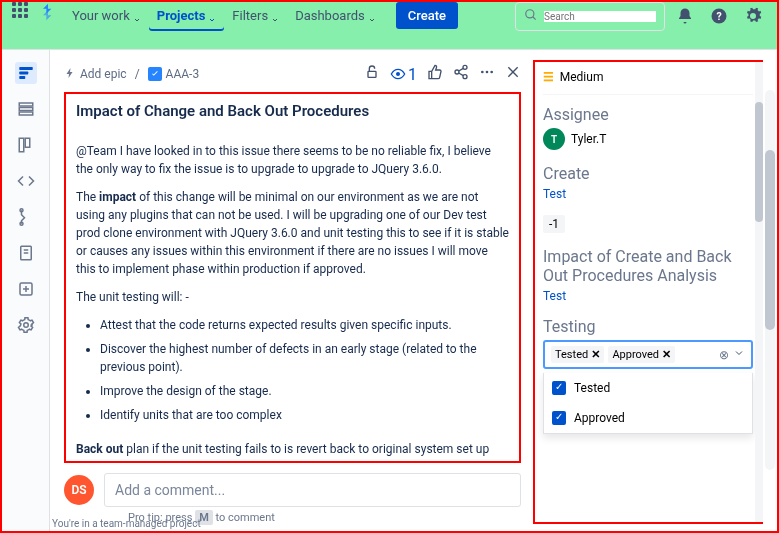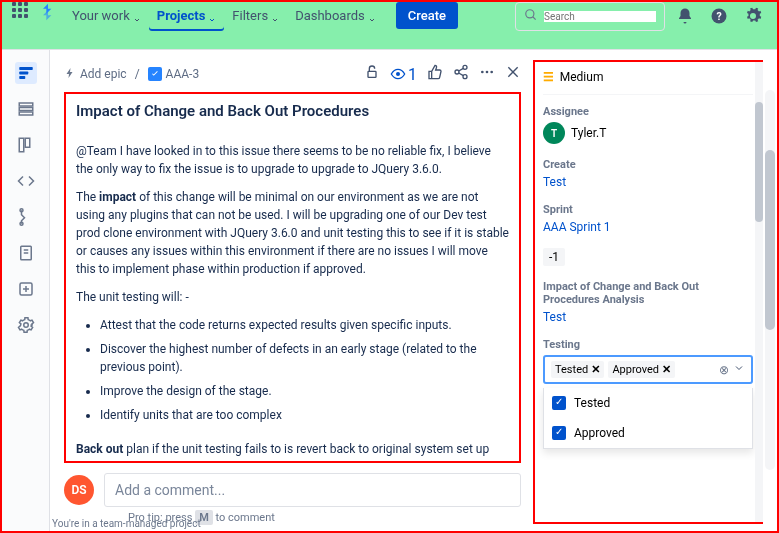--- a/index.html
+++ b/index.html
@@ -44,21 +44,21 @@
 .avatar{width:30px;height:30px;border-radius:50%;background:#ff5630;color:#fff;display:flex;align-items:center;justify-content:center;font-size:12px;font-weight:600}
 .comment-in{flex:1;border:1px solid #dfe1e6;border-radius:3px;padding:8px 10px;font-size:14px;color:#7a869a}
 .protip{font-size:11px;color:#6b778c;margin-left:64px}
 .protip .kbd{background:#dfe1e6;padding:1px 4px;border-radius:2px;font-weight:600}
 .right-col{width:230px;border:2px solid red;padding:8px;font-size:12px;position:relative}
 .right-scroll{position:absolute;right:-2px;top:0;width:8px;height:100%;background:#f4f5f7}
 .right-thumb{width:100%;height:120px;background:#c1c7d0;border-radius:4px;margin-top:40px}
 .priority{display:flex;align-items:center;gap:6px;padding-bottom:10px;border-bottom:1px solid #f4f5f7;margin-bottom:10px}
 .pri-ico{color:#ffab00;font-weight:700}
 .field{margin-bottom:14px}
-.field-lbl{color:#6b778c;font-size:11px;font-weight:700;margin-bottom:4px}
+.field-lbl{color:#6b778c;font-size:16px;font-weight:400;margin-bottom:4px}
 .field-val{color:#172b4d}
 .link{color:#0052cc}
 .assignee{display:flex;align-items:center;gap:6px}
 .av-sm{width:22px;height:22px;border-radius:50%;background:#00875a;color:#fff;display:flex;align-items:center;justify-content:center;font-size:10px;font-weight:600}
 .est{background:#f4f5f7;padding:2px 6px;border-radius:2px;display:inline-block}
 .testing-box{border:2px solid #4c9aff;border-radius:3px;padding:4px 6px;display:flex;align-items:center;gap:4px;flex-wrap:wrap}
 .tag{background:#f4f5f7;padding:2px 4px;border-radius:2px;font-size:11px;display:flex;align-items:center;gap:3px}
 .tag-x{cursor:pointer;font-weight:700}
 .clear-x{margin-left:auto;color:#6b778c;cursor:pointer}
 .dd-chev{cursor:pointer}
@@ -278,28 +278,24 @@
           <div class="assignee">
             <div class="av-sm">T</div>
             <span>Tyler.T</span>
           </div>
         </div>
         <div class="field">
           <div class="field-lbl">Create</div>
           <div class="field-val link">Test</div>
         </div>
         <div class="field">
-          <div class="field-lbl">Sprint</div>
-          <div class="field-val link">AAA Sprint 1</div>
-        </div>
-        <div class="field">
           <div class="est">-1</div>
         </div>
         <div class="field">
-          <div class="field-lbl">Impact of Change and Back Out Procedures Analysis</div>
+          <div class="field-lbl">Impact of Create and Back Out Procedures Analysis</div>
           <div class="field-val link">Test</div>
         </div>
         <div class="field">
           <div class="field-lbl">Testing</div>
           <div class="testing-box">
             <span id="tags" style="display: inline-flex; gap: 4px;">
                 <span class="tag">Tested <span class="tag-x">✕</span></span>
                 <span class="tag">Approved <span class="tag-x">✕</span></span>
               </span>
             <span class="clear-x">⊗</span>

